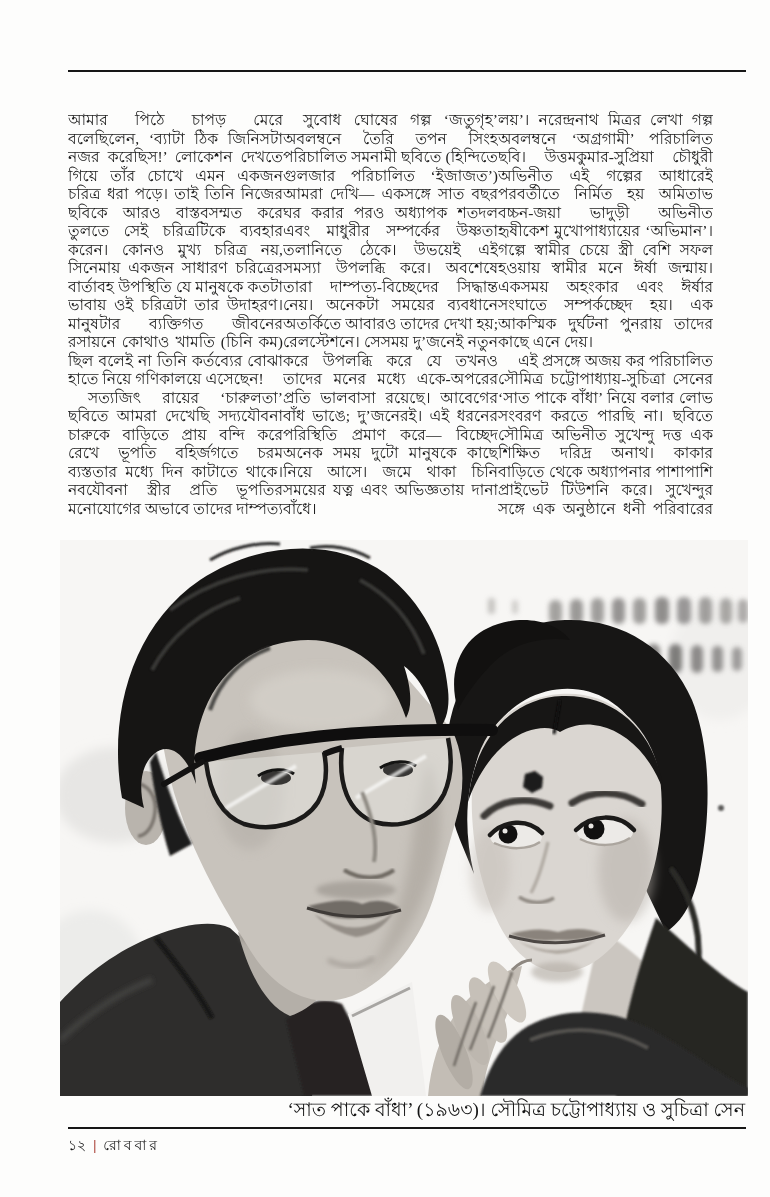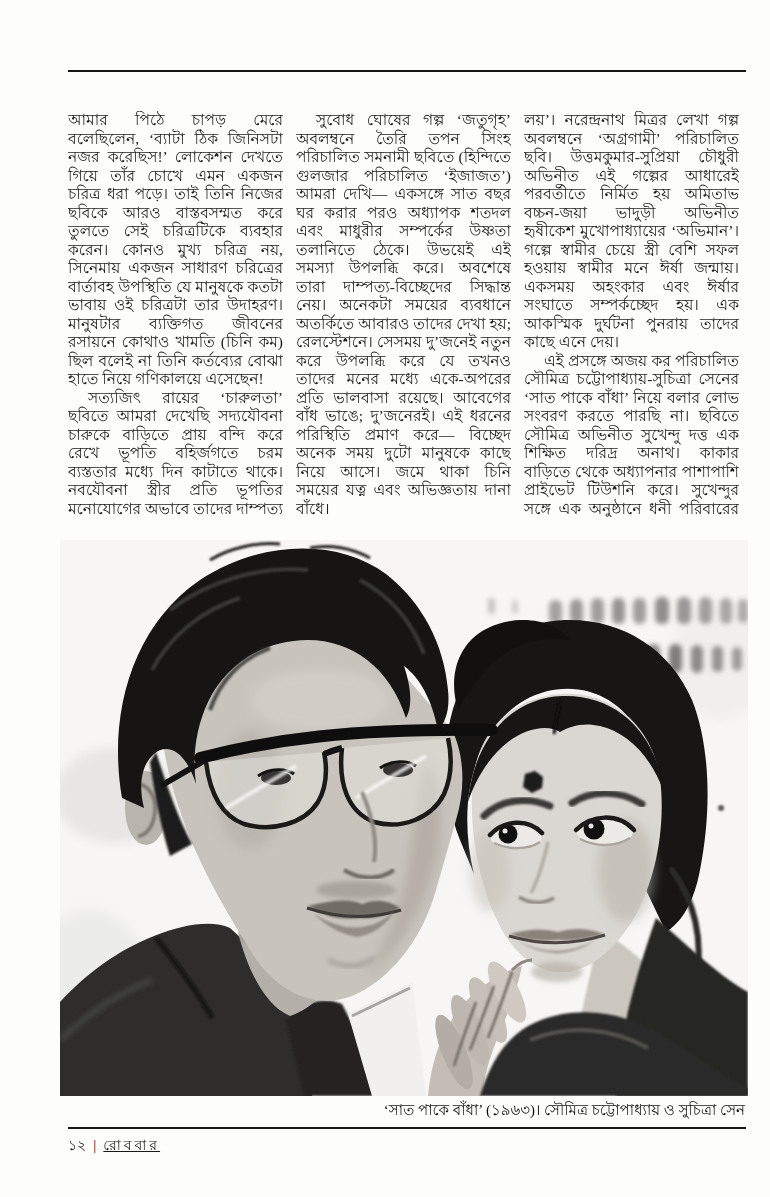--- a/index.html
+++ b/index.html
@@ -8,44 +8,44 @@
     background:#fdfdfc;
     font-family:"Liberation Serif", serif;
     color:#1c1c1c;
   }
   .page{position:absolute;inset:0;}
   .rule{position:absolute;left:68px;width:678px;height:2px;background:#161616;}
   .rule-top{top:70px;}
   .rule-bottom{top:1127px;}
   .article{
     position:absolute;left:68px;top:111px;width:678px;height:406px;
-    display:flex;gap:13px;overflow:hidden;
+    display:flex;gap:0;overflow:hidden;
   }
   .col{
     flex:0 0 215px;width:215px;height:406px;overflow:hidden;
     font-size:15.5px;line-height:18.5px;text-align:justify;
     color:#1b1b1b;
   }
   .para{margin:0;}
   .para.indent{text-indent:20px;}
   .photo-wrap{
     position:absolute;left:60px;top:540px;width:688px;height:556px;
   }
   .photo-wrap svg{display:block;width:688px;height:556px;}
   .caption{
     position:absolute;right:25px;top:1101px;width:560px;
-    text-align:right;font-size:15px;line-height:18px;color:#141414;
+    text-align:right;font-size:19px;line-height:18px;color:#141414;
   }
   .footer{
     position:absolute;left:68px;top:1136px;height:20px;
     font-size:14px;line-height:20px;color:#191919;
     display:flex;align-items:flex-end;gap:7px;
   }
   .footer .sep{color:#a43429;font-weight:bold;transform:scaleY(1.1);}
-  .footer .mag{letter-spacing:3px;text-decoration:underline;}
+  .footer .mag{letter-spacing:3px;}
 </style>
 </head>
 <body>
 
 <div class="page">
 
   <div class="rule rule-top"></div>
 
   <div class="article">
     <div class="col">

